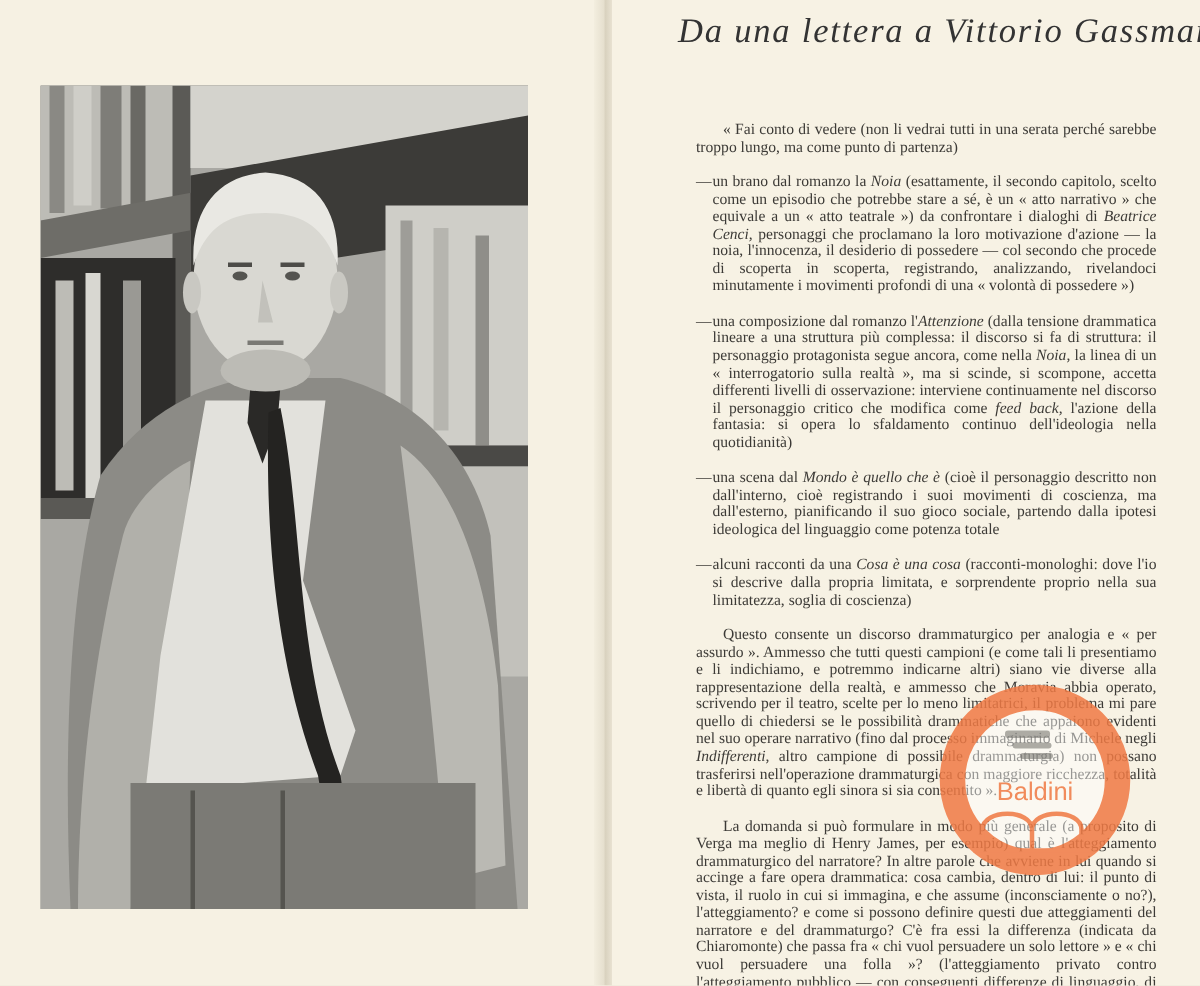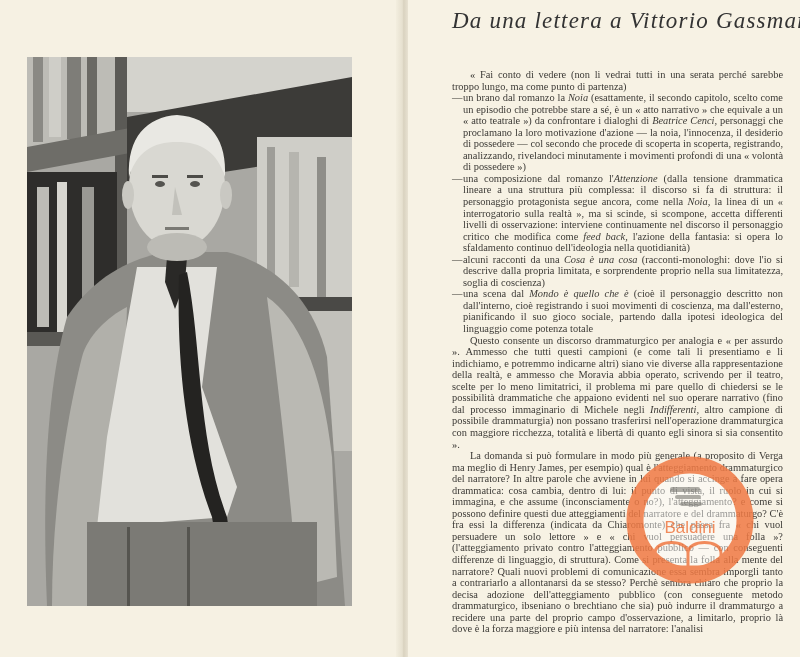--- a/index.html
+++ b/index.html
@@ -4,21 +4,21 @@
 <style>
   html, body { margin:0; padding:0; }
   body { width:800px; height:657px; overflow:hidden; background:#ece6d6; position:relative; font-family:"Liberation Serif","DejaVu Serif",serif; }
   .page-left { position:absolute; left:0; top:0; width:404px; height:657px; background:#f6f1e3; }
   .gutter { position:absolute; left:396px; top:0; width:14px; height:657px; background:linear-gradient(to right,#f3eedf,#e6e0cf 45%,#d9d2bf 55%,#efe9da); }
   .page-right { position:absolute; left:408px; top:0; width:392px; height:657px; background:#f7f2e4; }
   .photo { position:absolute; left:27px; top:57px; width:325px; height:549px; overflow:hidden; background:#9a9a96; }
   .photo svg { display:block; }
   .title { position:absolute; left:452px; top:8px; width:340px; font-style:italic; font-size:23px; color:#333; letter-spacing:1.2px; white-space:nowrap; }
   .body-text { position:absolute; left:452px; top:69px; width:331px; font-size:10.4px; line-height:11.55px; color:#3c3a36; text-align:justify; }
-  .body-text p { margin:0; }
+  .body-text p { margin:12px; }
   .para { text-indent:18px; }
   .item { padding-left:11px; text-indent:-11px; }
   .item .dash { display:inline-block; width:11px; text-indent:0; }
   i { font-style:italic; }
   .logo { position:absolute; left:625px; top:455px; width:130px; height:130px; }
 </style>
 </head>
 <body>
 
 <div class="page-left"></div>
@@ -83,23 +83,23 @@
 <div class="title">Da una lettera a Vittorio Gassman</div>
 
 <div class="body-text">
   <p class="para">« Fai conto di vedere (non li vedrai tutti in una serata perché sarebbe troppo lungo, ma come punto di partenza)</p>
 
 
   <p class="item"><span class="dash">—</span><span>un brano dal romanzo la </span><i>Noia</i><span> (esattamente, il secondo capitolo, scelto come un episodio che potrebbe stare a sé, è un « atto narrativo » che equivale a un « atto teatrale ») da confrontare i dialoghi di </span><i>Beatrice Cenci,</i><span> personaggi che proclamano la loro motivazione d'azione — la noia, l'innocenza, il desiderio di possedere — col secondo che procede di scoperta in scoperta, registrando, analizzando, rivelandoci minutamente i movimenti profondi di una « volontà di possedere »)</span></p>
 
   <p class="item"><span class="dash">—</span><span>una composizione dal romanzo l'</span><i>Attenzione</i><span> (dalla tensione drammatica lineare a una struttura più complessa: il discorso si fa di struttura: il personaggio protagonista segue ancora, come nella </span><i>Noia,</i><span> la linea di un « interrogatorio sulla realtà », ma si scinde, si scompone, accetta differenti livelli di osservazione: interviene continuamente nel discorso il personaggio critico che modifica come </span><i>feed back,</i><span> l'azione della fantasia: si opera lo sfaldamento continuo dell'ideologia nella quotidianità)</span></p>
 
+  <p class="item"><span class="dash">—</span><span>una scena dal </span><i>Mondo è quello che è</i><span> (cioè il personaggio descritto non dall'interno, cioè registrando i suoi movimenti di coscienza, ma dall'esterno, pianificando il suo gioco sociale, partendo dalla ipotesi ideologica del linguaggio come potenza totale</span></p>
+
   <p class="item"><span class="dash">—</span><span>alcuni racconti da una </span><i>Cosa è una cosa</i><span> (racconti-monologhi: dove l'io si descrive dalla propria limitata, e sorprendente proprio nella sua limitatezza, soglia di coscienza)</span></p>
-
-  <p class="item"><span class="dash">—</span><span>una scena dal </span><i>Mondo è quello che è</i><span> (cioè il personaggio descritto non dall'interno, cioè registrando i suoi movimenti di coscienza, ma dall'esterno, pianificando il suo gioco sociale, partendo dalla ipotesi ideologica del linguaggio come potenza totale</span></p>
 
 
   <p class="para"><span>Questo consente un discorso drammaturgico per analogia e « per assurdo ». Ammesso che tutti questi campioni (e come tali li presentiamo e li indichiamo, e potremmo indicarne altri) siano vie diverse alla rappresentazione della realtà, e ammesso che Moravia abbia operato, scrivendo per il teatro, scelte per lo meno limitatrici, il problema mi pare quello di chiedersi se le possibilità drammatiche che appaiono evidenti nel suo operare narrativo (fino dal processo immaginario di Michele negli </span><i>Indifferenti,</i><span> altro campione di possibile drammaturgia) non possano trasferirsi nell'operazione drammaturgica con maggiore ricchezza, totalità e libertà di quanto egli sinora si sia consentito ».</span></p>
 
   <p class="para">La domanda si può formulare in modo più generale (a proposito di Verga ma meglio di Henry James, per esempio) qual è l'atteggiamento drammaturgico del narratore? In altre parole che avviene in lui quando si accinge a fare opera drammatica: cosa cambia, dentro di lui: il punto di vista, il ruolo in cui si immagina, e che assume (inconsciamente o no?), l'atteggiamento? e come si possono definire questi due atteggiamenti del narratore e del drammaturgo? C'è fra essi la differenza (indicata da Chiaromonte) che passa fra « chi vuol persuadere un solo lettore » e « chi vuol persuadere una folla »? (l'atteggiamento privato contro l'atteggiamento pubblico — con conseguenti differenze di linguaggio, di struttura). Come si presenta la folla alla mente del narratore? Quali nuovi problemi di comunicazione essa sembra imporgli tanto a contrariarlo a allontanarsi da se stesso? Perchè sembra chiaro che proprio la decisa adozione dell'atteggiamento pubblico (con conseguente metodo drammaturgico, ibseniano o brechtiano che sia) può indurre il drammaturgo a recidere una parte del proprio campo d'osservazione, a limitarlo, proprio là dove è la forza maggiore e più intensa del narratore: l'analisi</p>
 </div>
 
 <div class="logo">
   <svg width="130" height="130" viewBox="0 0 130 130" opacity="0.85">
     <circle cx="65" cy="65" r="55" fill="rgba(255,255,255,0.55)" stroke="#f07a45" stroke-width="17"></circle>

